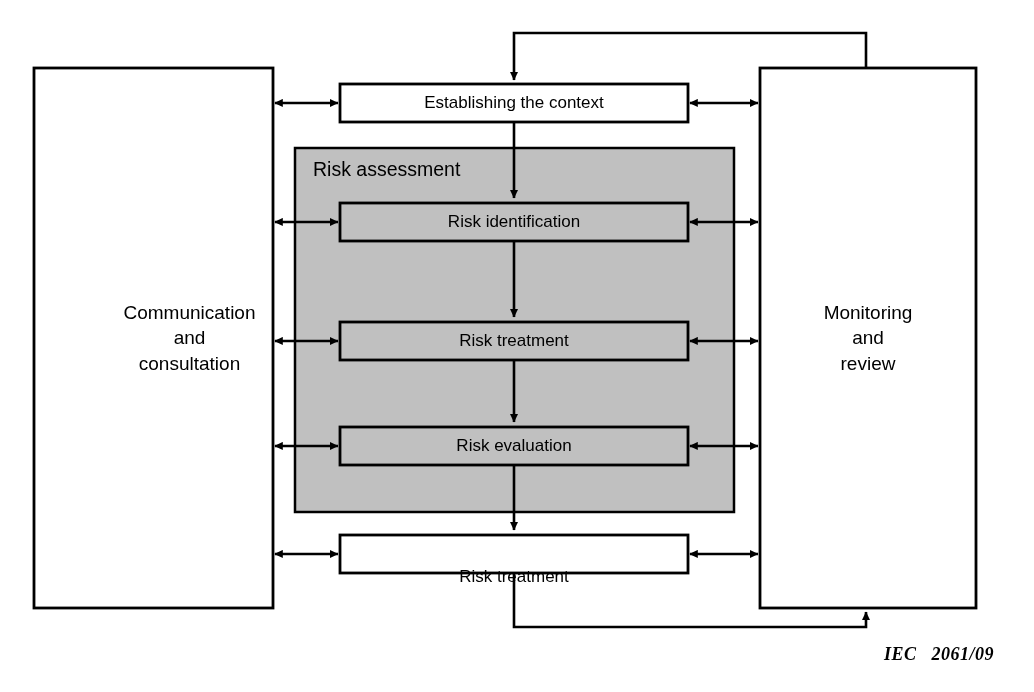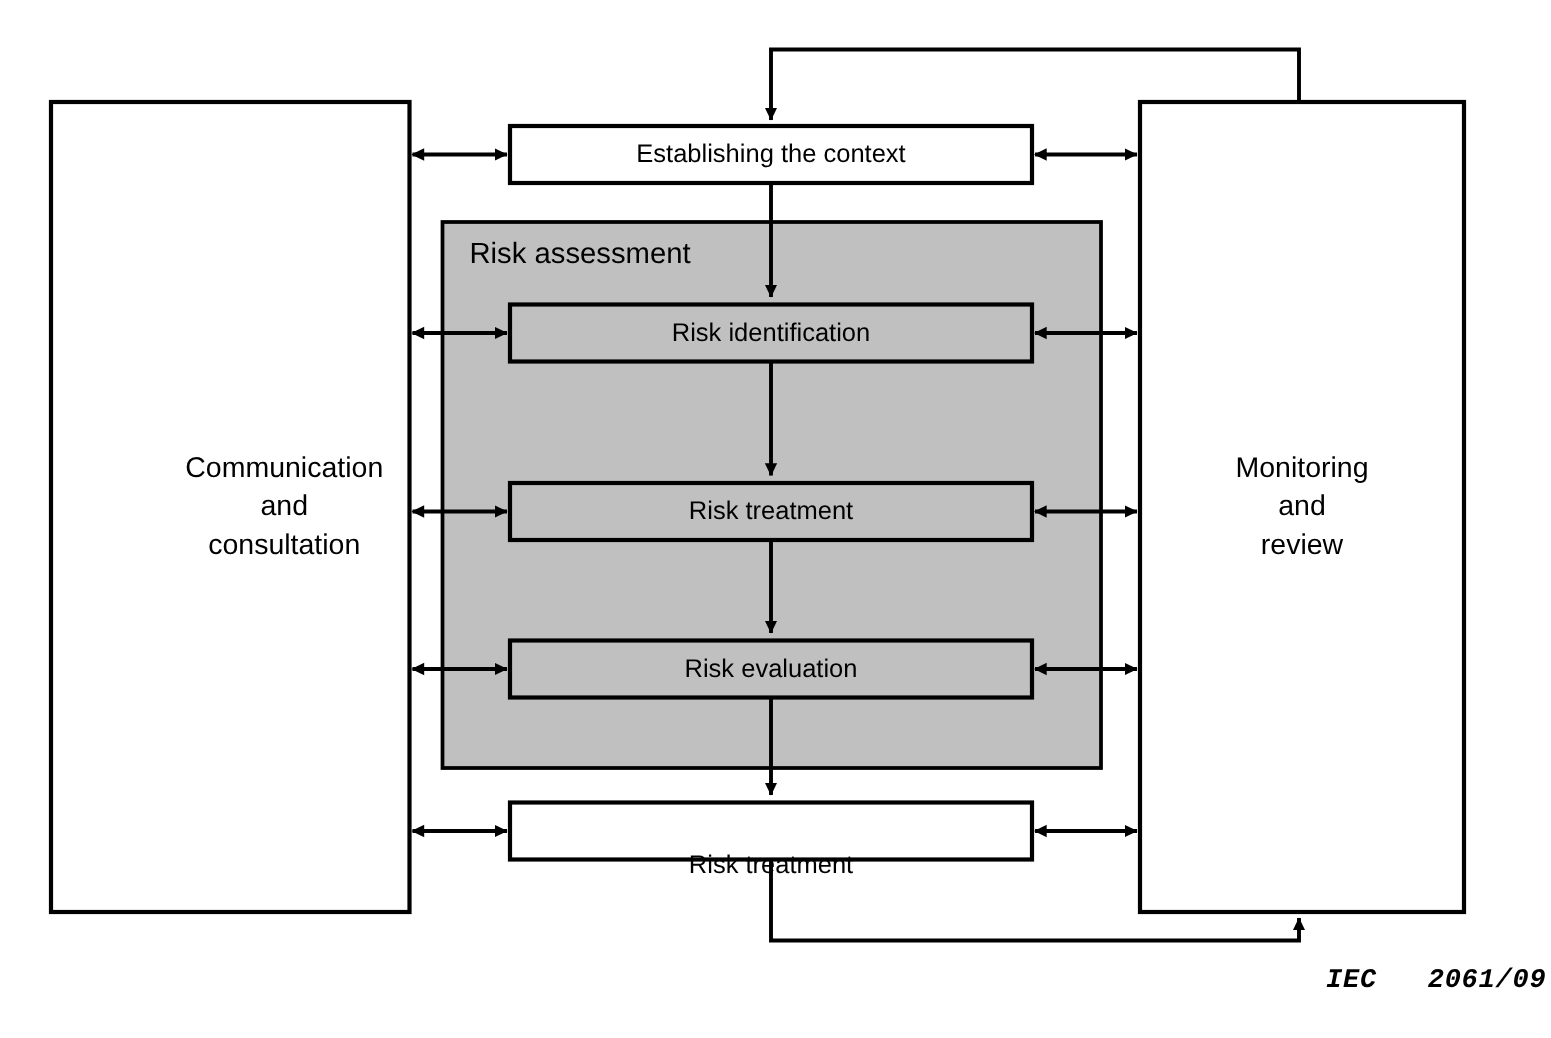--- a/index.html
+++ b/index.html
@@ -46,21 +46,21 @@
   .panel-title {
     position: absolute;
     color: #000000;
     font-family: "Liberation Sans", sans-serif;
     font-size: 19.5px;
     text-align: left;
   }
   .footer-note {
     position: absolute;
     color: #000000;
-    font-family: Liberation Mono, monospace;
+    font-family: Liberation Serif, serif;
     font-style: italic;
     font-size: 18px;
     font-weight: bold;
     letter-spacing: 0.5px;
     white-space: pre;
   }
 </style>
 </head>
 <body>
 

